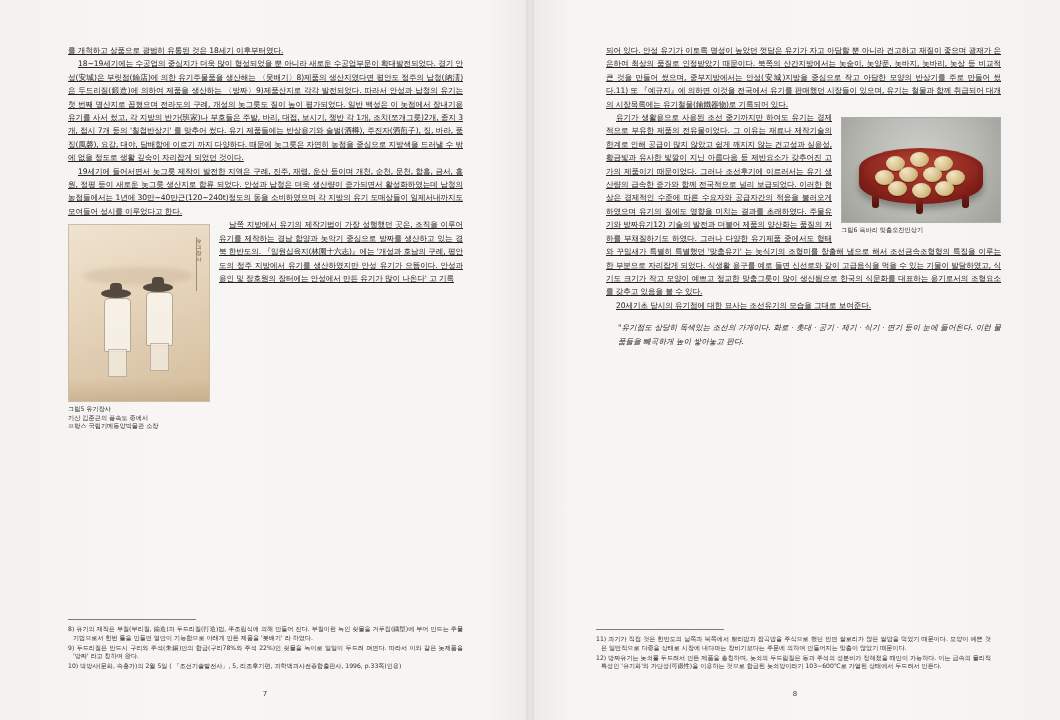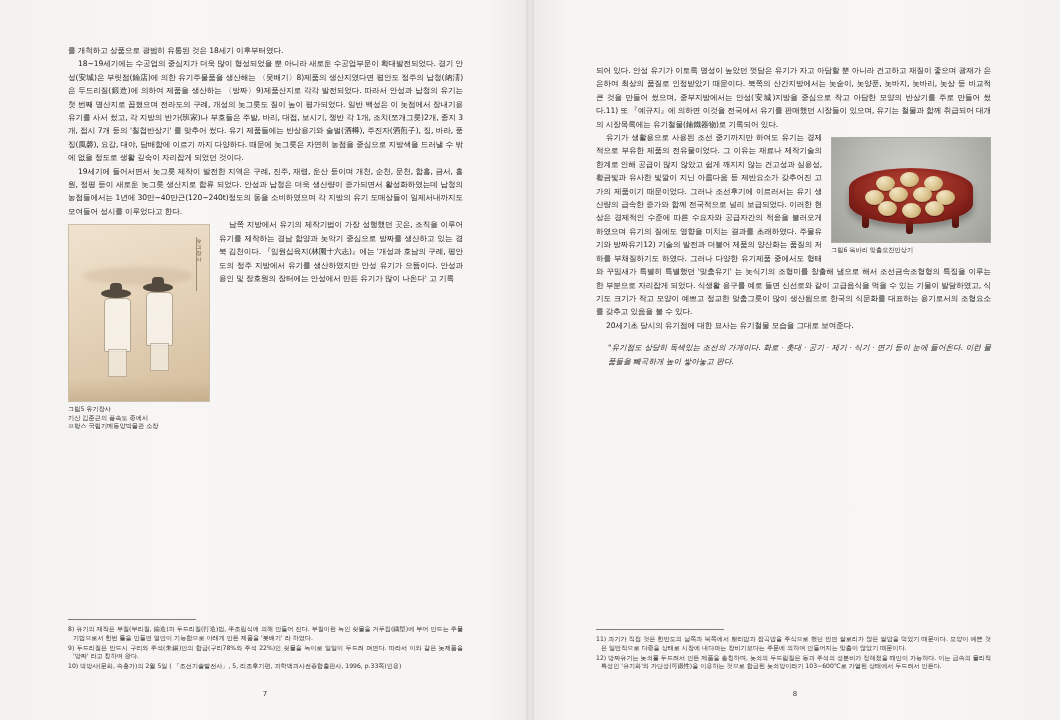--- a/index.html
+++ b/index.html
@@ -46,30 +46,31 @@
     height: 720px;
     background: linear-gradient(to right, rgba(0,0,0,0.07), rgba(0,0,0,0.02) 45%, rgba(0,0,0,0.06));
   }
   .col {
     position: absolute;
     top: 44px;
     width: 395px;
     left: 68px;
     color: #1c1c1c;
   }
-  .sheet.right .col { left: 66px; margin-top: 20px; }
+  .sheet.right .col { left: 76px; }
 
   p.body {
     margin: 0 0 0 0;
     font-size: 7.6px;
     line-height: 13.4px;
     text-align: justify;
     text-indent: 10px;
     letter-spacing: -0.1px;
     color: #20201f;
+    text-decoration: underline;
   }
   p.body.noindent { text-indent: 0; }
 
   
   .figure {
     float: left;
     margin: 6px 9px 2px 0;
   }
   .figure.right-fig {
     float: right;
@@ -271,21 +272,21 @@
               </div>
               <div class="ground"></div>
             </div>
             <div class="fig-caption">
               <div>그림5 유기장사</div>
               <div>기산 김준근의 풍속도 중에서</div>
               <div>프랑스 국립기메동양박물관 소장</div>
             </div>
           </div>
 
-          <p class="body">남쪽 지방에서 유기의 제작기법이 가장 성행했던 곳은, 조직을 이루어 유기를 제작하는 경남 함양과 놋악기 중심으로 방짜를 생산하고 있는 경북 김천이다. 『임원십육지(林園十六志)』에는 '개성과 호남의 구례, 평안도의 정주 지방에서 유기를 생산하였지만 안성 유기가 으뜸이다. 안성과 용인 및 장호원의 장터에는 안성에서 만든 유기가 많이 나온다' 고 기록</p>
+          <p class="body">남쪽 지방에서 유기의 제작기법이 가장 성행했던 곳은, 조직을 이루어 유기를 제작하는 경남 함양과 놋악기 중심으로 방짜를 생산하고 있는 경북 한반도의. 『임원십육지(林園十六志)』에는 '개성과 호남의 구례, 평안도의 정주 지방에서 유기를 생산하였지만 안성 유기가 으뜸이다. 안성과 용인 및 장호원의 장터에는 안성에서 만든 유기가 많이 나온다' 고 기록</p>
         </div>
       </div>
 
       <div class="footnotes">
         <div class="fn-rule"></div>
         <p class="fn">8) 유기의 재작은 부질(부리질, 鍮造)과 두드리질(打造)법, 半조립식에 의해 만들어 진다. 부질이란 녹인 쇳물을 거푸집(鑄型)에 부어 만드는 주물기법으로서 한번 틀을 만들면 얼만이 기능함으로 아래게 만든 제품을 '봇배기' 라 하였다.</p>
         <p class="fn">9) 두드리질은 반드시 구리와 주석(朱錫)만의 합금(구리78%와 주석 22%)인 쇳물을 녹이로 일일이 두드려 펴면다. 따라서 이와 같은 놋제품을 '방짜' 라고 칭하여 왔다.</p>
         <p class="fn">10) 박방사(문화, 속흥가)의 2월 5일 ( 「조선기술발전사」, 5, 리조후기편, 과학백과사전종합출판사, 1996, p.33쪽)인용)</p>
       </div>
 
@@ -314,21 +315,21 @@
               <div class="leg" style="left:30px; top:76px;"></div>
               <div class="leg" style="left:74px; top:82px;"></div>
               <div class="leg" style="left:120px; top:76px;"></div>
             </div>
             <div class="fig-caption wide">
               <div>그림6 옥바리 맞춤오찬반상기</div>
             </div>
           </div>
 
           <p class="body">유기가 생활용으로 사용된 조선 중기까지만 하여도 유기는 경제적으로 부유한 제품의 전유물이었다. 그 이유는 재료나 제작기술의 한계로 인해 공급이 많지 않았고 쉽게 깨지지 않는 건고성과 실용성, 황금빛과 유사한 빛깔이 지닌 아름다움 등 제반요소가 갖추어진 고가의 제품이기 때문이었다. 그러나 조선후기에 이르러서는 유기 생산량의 급속한 증가와 함께 전국적으로 널리 보급되었다. 이러한 현상은 경제적인 수준에 따른 수요자와 공급자간의 적응을 불러오게 하였으며 유기의 질에도 영향을 미치는 결과를 초래하였다. 주물유기와 방짜유기12) 기술의 발전과 더불어 제품의 양산화는 품질의 저하를 부채질하기도 하였다. 그러나 다양한 유기제품 중에서도 형태와 꾸밈새가 특별히 특별했던 '맞춤유기' 는 놋식기의 조형미를 창출해 냄으로 해서 조선금속조형형의 특징을 이루는 한 부분으로 자리잡게 되었다. 식생활 용구를 예로 들면 신선로와 같이 고급음식을 먹을 수 있는 기물이 발달하였고, 식기도 크기가 작고 모양이 예쁘고 정교한 맞춤그릇이 많이 생산됨으로 한국의 식문화를 대표하는 용기로서의 조형요소를 갖추고 있음을 볼 수 있다.</p>
-          <p class="body">20세기초 당시의 유기점에 대한 묘사는 유기철물 모습을 그대로 보여준다.</p>
+          <p class="body">20세기초 당시의 유기점에 대한 묘사는 조선유기의 모습을 그대로 보여준다.</p>
         </div>
 
         <p class="quote">"유기점도 상당히 독색있는 조선의 가게이다. 화로 · 촛대 · 공기 · 제기 · 식기 · 면기 등이 눈에 들어온다. 이런 물품들을 빼곡하게 높이 쌓아놓고 판다.</p>
       </div>
 
       <div class="footnotes">
         <div class="fn-rule"></div>
         <p class="fn">11) 과기가 직접 것은 한반도의 남쪽과 북쪽에서 뽀리밥과 잡곡밥을 주식으로 했던 반면 쌀로리가 많은 쌀밥을 먹었기 때문이다. 모양이 예쁜 것은 일반적으로 다중을 상태로 시장에 내다파는 장비기보다는 주문에 의하여 만들어지는 맞춤이 많았기 때문이다.</p>
         <p class="fn">12) 방짜유기는 놋쇠를 두드려서 만든 제품을 총칭하며, 놋쇠의 두드림질은 동과 주석의 성분비가 정해졌을 때만이 가능하다. 이는 금속의 물리적 특성인 '유기화'와 가단성(可鍛性)을 이용하는 것으로 합금된 놋쇠앙이라기 103∼600℃로 가열된 상태에서 두드려서 만든다.</p>
       </div>

